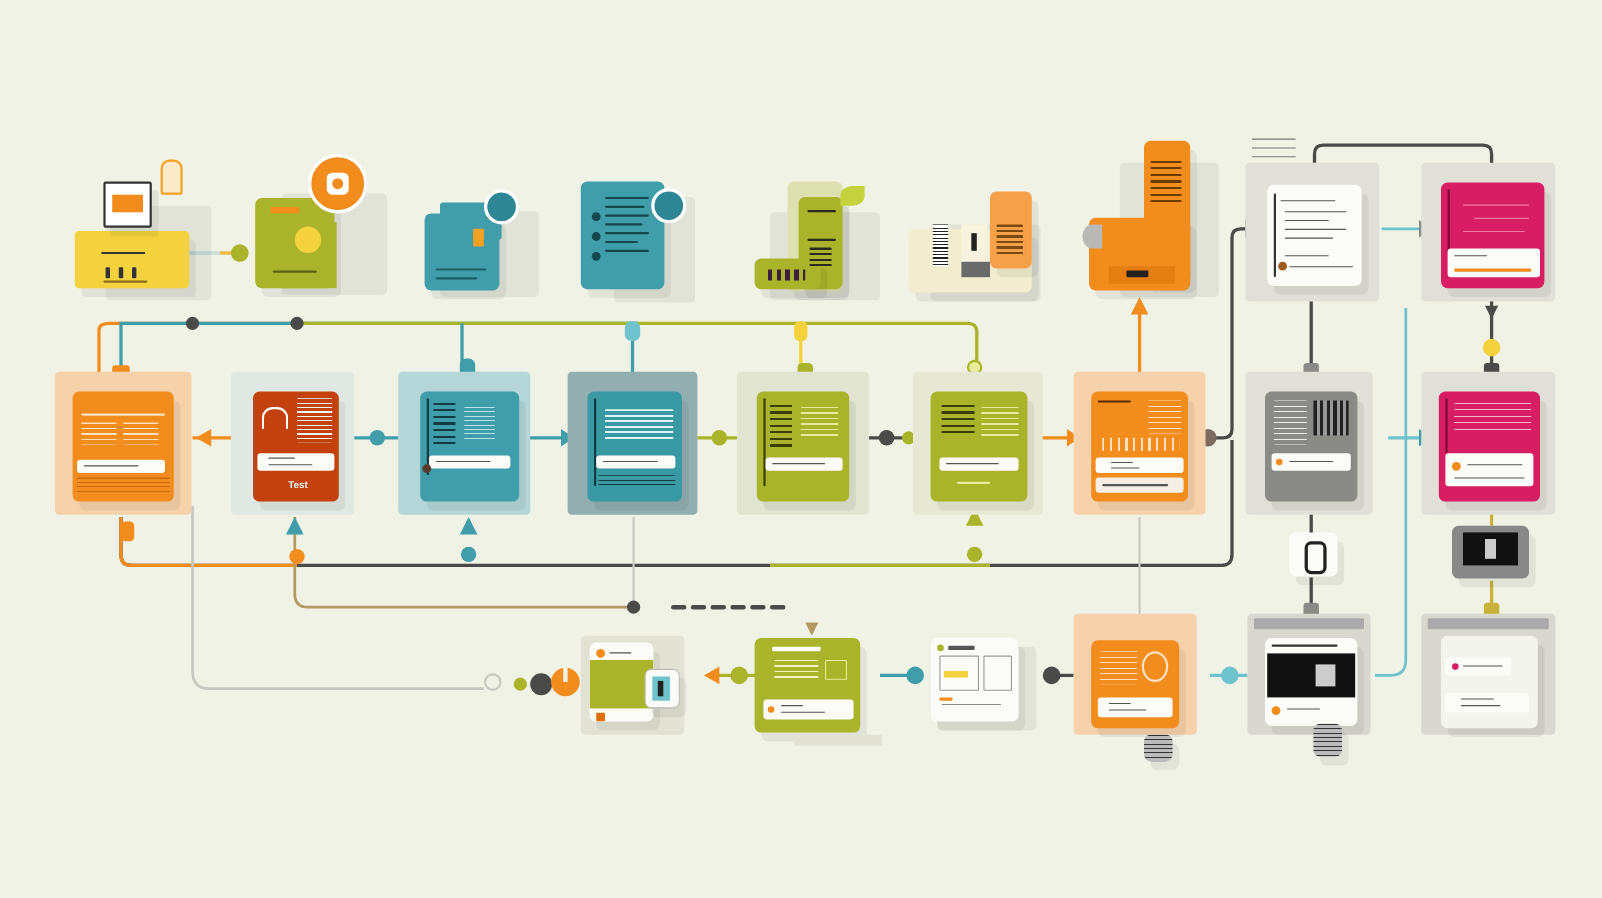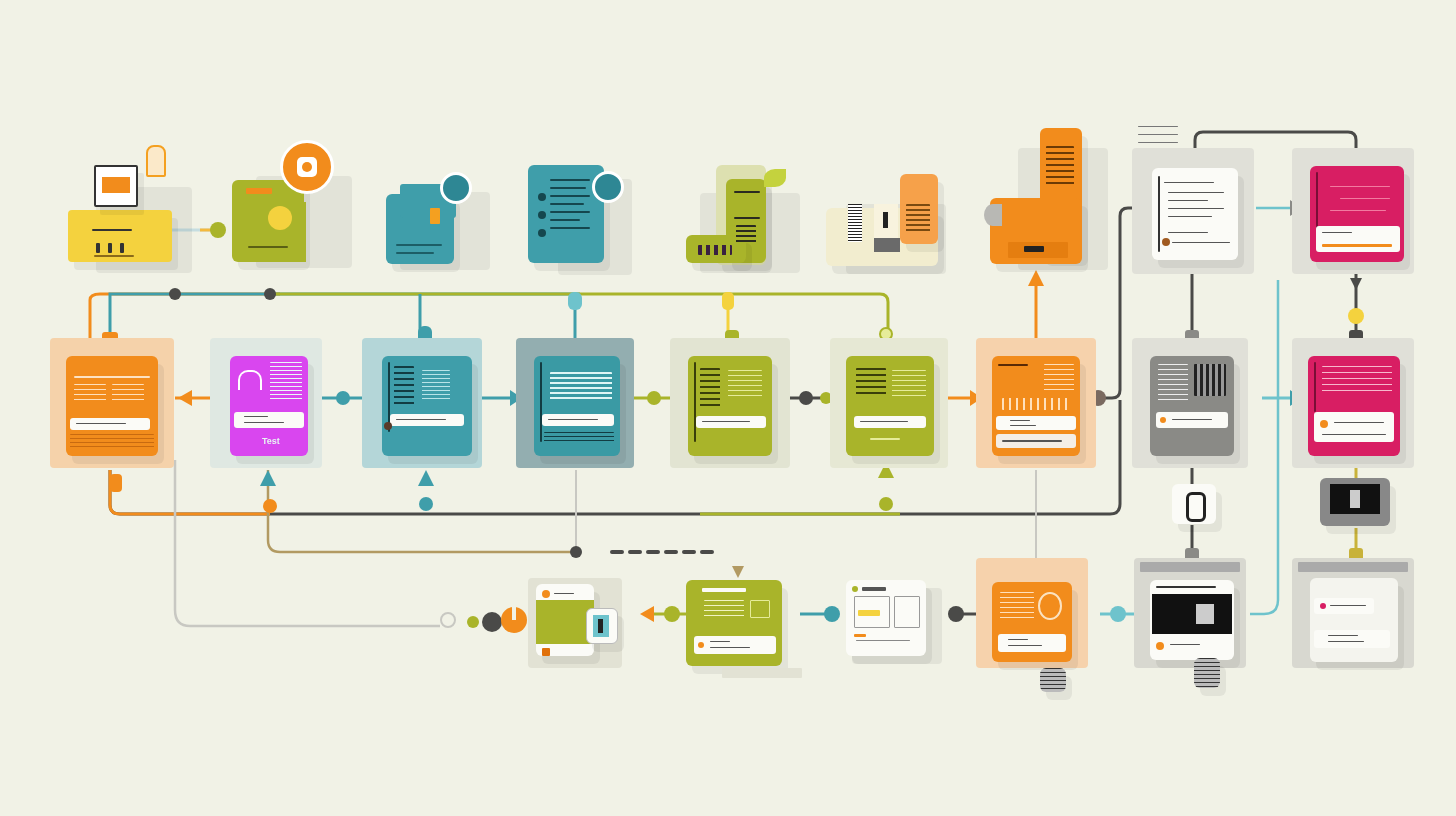--- a/index.html
+++ b/index.html
@@ -244,21 +244,21 @@
     <div class="line" style="left:46px;top:28px;width:32px;height:20px;background:repeating-linear-gradient(#ffe0bc 0 1px,transparent 1px 5px);"></div>
     <div class="slip" style="left:4px;top:62px;width:80px;height:12px;">
       <div class="l" style="left:6px;top:5px;width:50px;height:1px;"></div>
     </div>
     <div class="line" style="left:4px;top:78px;width:84px;height:16px;background:repeating-linear-gradient(#c86a10 0 1px,transparent 1px 4px);"></div>
   </div>
 </div>
 
 <div class="node" style="left:210px;top:338px;">
   <div class="halo" style="left:0;top:0;width:112px;height:130px;background:#dfe8e2;"></div>
-  <div class="card" style="left:20px;top:18px;width:78px;height:100px;background:#d946ef;">
+  <div class="card" style="left:20px;top:18px;width:78px;height:100px;background:#c2410c;">
     <div class="line" style="left:8px;top:14px;width:20px;height:18px;border:2px solid #fff;border-bottom:none;border-radius:10px 10px 0 0;"></div>
     <div class="line" style="left:40px;top:6px;width:32px;height:40px;background:repeating-linear-gradient(#eaf8f8 0 1px,transparent 1px 4px);"></div>
     <div class="slip" style="left:4px;top:56px;width:70px;height:16px;">
       <div class="l" style="left:10px;top:4px;width:24px;height:1px;"></div>
       <div class="l" style="left:10px;top:10px;width:40px;height:1px;"></div>
     </div>
     <span class="lbl" style="left:32px;top:80px;">Test</span>
   </div>
 </div>
 

